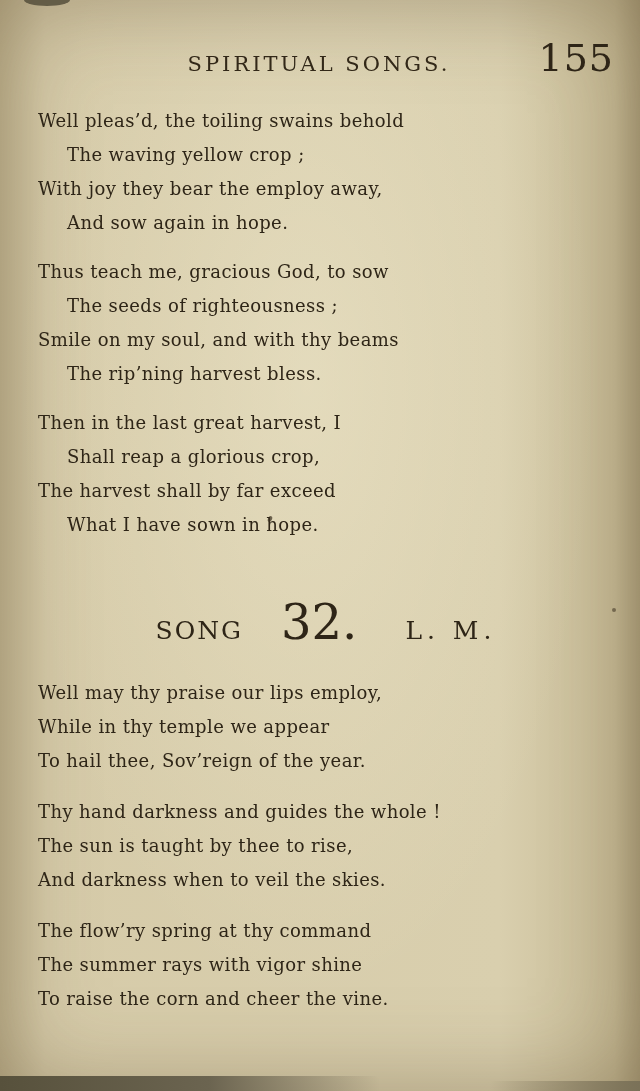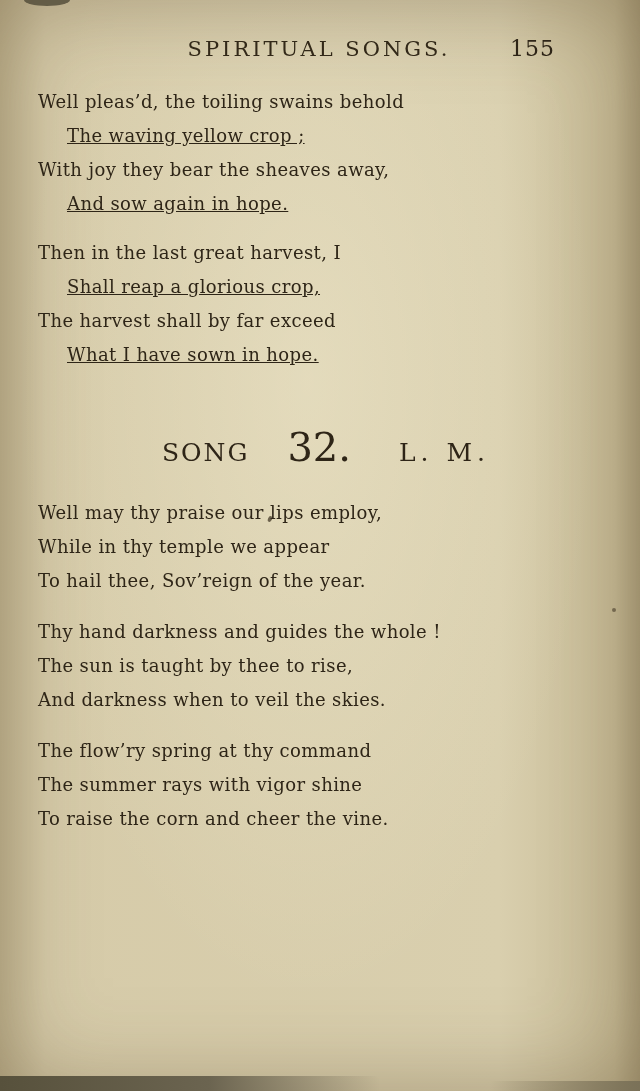--- a/index.html
+++ b/index.html
@@ -77,55 +77,54 @@
     color: #322818;
   }
   
   .header-title.sc {
     text-transform: none;
     font-variant: normal;
     font-size: 21px;
   }
   .page-number {
     width: 104px;
-    text-align: left;
-    font-size: 22px;
+    text-align: right;
+    font-size: 38px;
     letter-spacing: 1px;
   }
 
   
   .stanza {
     margin-bottom: 15px;
   }
   .line {
     font-size: 18px;
     line-height: 34px;
     letter-spacing: 0.4px;
     white-space: nowrap;
   }
   .line.indent {
     margin-left: 29px;
-    text-decoration: underline;
   }
 
   
   .song-heading {
     display: flex;
     justify-content: center;
     align-items: baseline;
     margin-top: 52px;
     margin-bottom: 26px;
     gap: 28px;
   }
   .song-label {
     font-size: 25px;
     letter-spacing: 2px;
   }
   .song-number {
-    font-size: 40px;
+    font-size: 48px;
     margin: 0 20px 0 10px;
   }
   .song-meter {
     font-size: 25px;
     letter-spacing: 5px;
     text-align: center;
   }
 
   .group-2 .line {
     line-height: 34px;
@@ -146,24 +145,30 @@
   <div class="header">
     <div class="header-title sc">SPIRITUAL SONGS.</div>
     <div class="page-number">155</div>
   </div>
 
   <div class="verse-group group-1">
 
     <div class="stanza">
       <div class="line">Well pleas’d, the toiling swains behold</div>
       <div class="line indent">The waving yellow crop ;</div>
-      <div class="line">With joy they bear the sheaves away,</div>
+      <div class="line">With joy they bear the employ away,</div>
       <div class="line indent">And sow again in hope.</div>
     </div>
 
+    <div class="stanza">
+      <div class="line">Thus teach me, gracious God, to sow</div>
+      <div class="line indent">The seeds of righteousness ;</div>
+      <div class="line">Smile on my soul, and with thy beams</div>
+      <div class="line indent">The rip’ning harvest bless.</div>
+    </div>
 
     <div class="stanza">
       <div class="line">Then in the last great harvest, I</div>
       <div class="line indent">Shall reap a glorious crop,</div>
       <div class="line">The harvest shall by far exceed</div>
       <div class="line indent">What I have sown in hope.</div>
     </div>
 
   </div>
 

